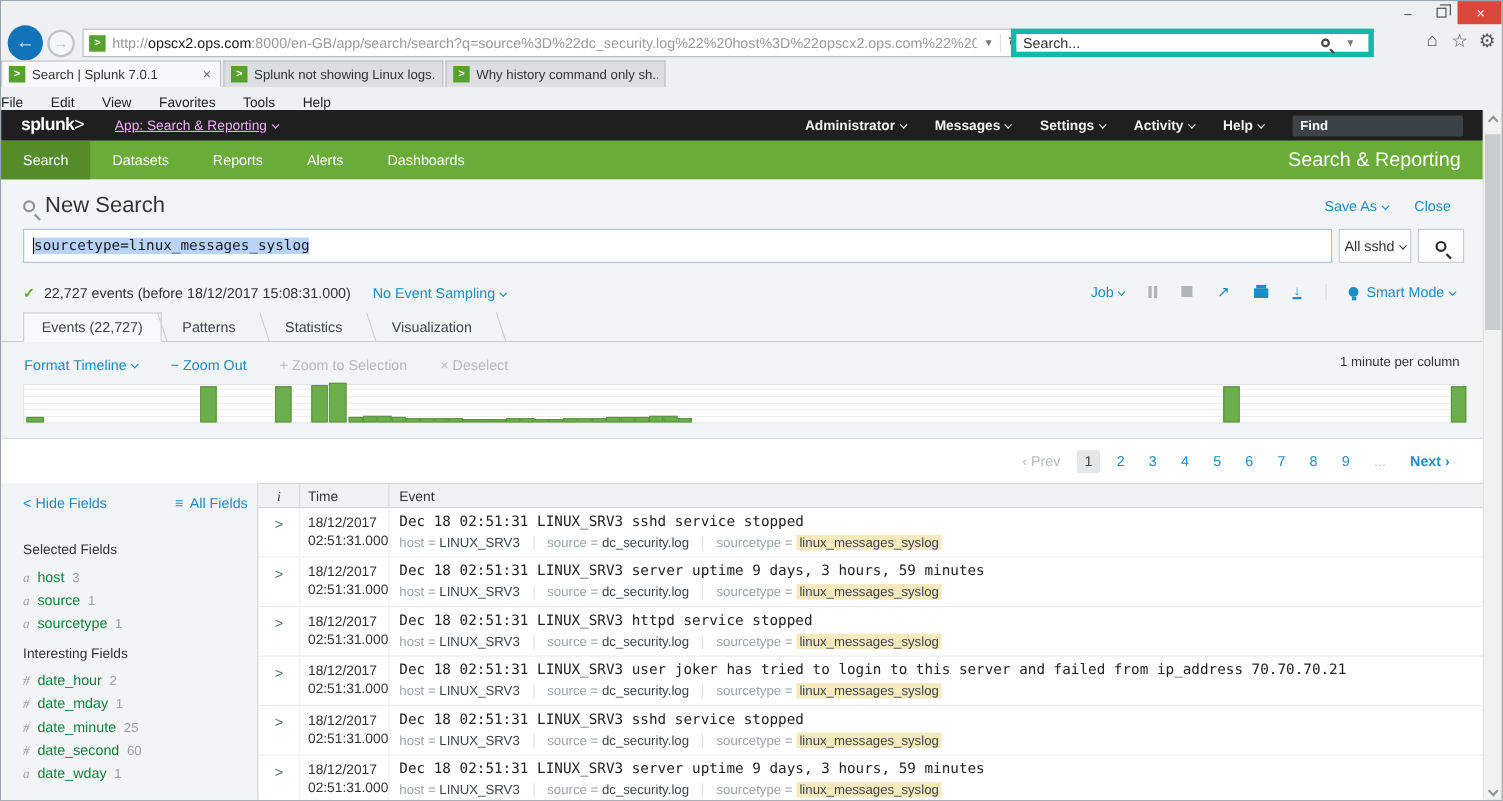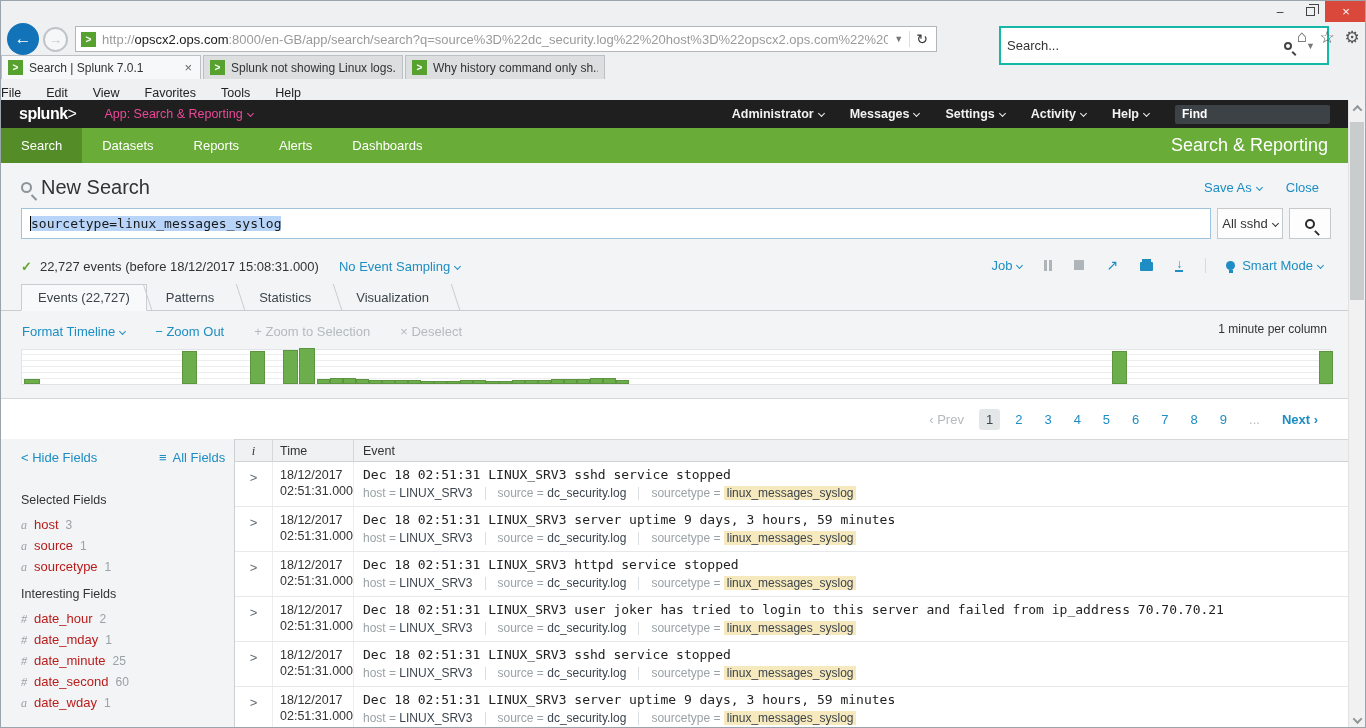--- a/index.html
+++ b/index.html
@@ -20,21 +20,21 @@
     display:flex;align-items:center;justify-content:center;font-size:13px;background:#f6f7f8;}
   .addr-field{position:absolute;left:74px;top:25px;width:862px;height:26px;background:#fff;border:1px solid #b2b6ba;
     display:flex;align-items:center;padding:0 2px 0 5px;}
   .favicon{width:15px;height:15px;background:#57a22e;color:#fff;font-size:10px;font-weight:bold;
     display:inline-flex;align-items:center;justify-content:center;flex:0 0 15px;}
   .addr-url{flex:1;font-size:13px;white-space:nowrap;overflow:hidden;margin-left:6px;color:#9a9a9a;}
   .addr-url .host{color:#1a1a1a;}
   .addr-tools{display:flex;align-items:center;flex:0 0 auto;color:#555;}
   .addr-caret{padding:0 6px;color:#777;font-size:9px;}
   .addr-refresh{padding:0 6px;border-left:1px solid #ddd;font-size:14px;color:#333;}
-  .chrome-search{position:absolute;left:998px;top:25px;width:330px;height:39px;background:#fff;border:2px solid #14b8a6;
+  .chrome-search{position:absolute;left:918px;top:25px;width:330px;height:26px;background:#fff;border:5px solid #14b8a6;
     display:flex;align-items:center;padding:0 6px;}
   .chrome-search .ph{flex:1;font-size:13px;color:#333;}
   .mag{display:inline-block;width:8px;height:8px;border:2px solid currentColor;border-radius:50%;position:relative;}
   .mag::after{content:'';position:absolute;width:2px;height:5px;background:currentColor;transform:rotate(-45deg);left:7px;top:7px;}
   .chrome-search .mag{color:#444;margin-right:8px;}
   .chrome-icons{position:absolute;right:6px;top:26px;display:flex;gap:7px;color:#555;font-size:17px;}
   .chrome-icons span{width:18px;text-align:center;}
   
   .btab-strip{position:absolute;left:0;top:54px;height:24px;display:flex;}
   .btab{width:200px;height:24px;margin-right:2px;background:#dcdedf;border:1px solid #bcc0c3;border-bottom:none;
@@ -42,21 +42,21 @@
   .btab.active{background:#f7f8f9;}
   .btab-title{flex:1;white-space:nowrap;overflow:hidden;margin-left:6px;}
   .btab-close{color:#666;font-size:13px;padding:0 2px;}
   .menu-bar{position:absolute;left:0;top:78px;height:21px;display:flex;align-items:flex-end;font-size:12.5px;color:#222;}
   .menu-item{margin-right:25px;}
 
   
   .sp-top{position:absolute;left:0;top:99px;width:1349px;height:28px;background:#1f1f1f;display:flex;align-items:center;color:#fff;}
   .sp-logo{font-weight:bold;font-size:16px;margin-left:18px;letter-spacing:-0.5px;}
   .sp-logo .gt{font-weight:normal;}
-  .sp-app{margin-left:28px;font-size:12.5px;color:#ec4899;}
+  .sp-app{margin-left:28px;font-size:12.5px;color:#f0abfc;text-decoration:underline;}
   .sp-top-right{margin-left:auto;display:flex;align-items:center;font-size:12.5px;font-weight:bold;}
   .sp-top-item{margin-right:26px;color:#f2f2f2;}
   .cv{display:inline-block;width:5px;height:5px;border-right:1.5px solid currentColor;border-bottom:1.5px solid currentColor;
     transform:rotate(45deg);margin-left:5px;vertical-align:2px;}
   .find-box{width:155px;height:19px;background:#3d4247;border-radius:2px;margin-right:20px;color:#fff;
     font-size:12px;display:flex;align-items:center;padding:0 7px;}
   .sp-nav{position:absolute;left:0;top:127px;width:1349px;height:35px;background:#69ac38;display:flex;align-items:center;color:#fff;}
   .sp-nav-item{padding:0 20px;height:35px;display:flex;align-items:center;font-size:13px;}
   .sp-nav-item.active{background:#548c28;}
   .sp-app-title{margin-left:auto;margin-right:22px;font-size:18px;font-weight:300;color:#fff;}
@@ -123,21 +123,21 @@
   
   .sidebar{position:absolute;left:0;top:438px;width:234px;height:290px;background:#f2f4f5;border-right:1px solid #ccd0d2;}
   .sb-hdr{position:absolute;left:20px;top:11px;font-size:13px;color:#1d8dc3;}
   .sb-hdr2{position:absolute;left:158px;top:11px;font-size:13px;color:#1d8dc3;}
   .list-ic{letter-spacing:-1px;margin-right:4px;}
   .f-title{font-size:12.5px;color:#333;margin:0 0 7px 20px;}
   .sel-fields-wrap{position:absolute;left:0;top:54px;width:100%;}
   .int-fields-wrap{position:absolute;left:0;top:148px;width:100%;}
   .field-row{padding:2.5px 0 2.5px 20px;font-size:13px;}
   .ftype{display:inline-block;width:13px;color:#9aa2a6;font-family:"Liberation Serif",serif;font-style:italic;font-size:12px;}
-  .fname{color:#b91c1c;}
+  .fname{color:#15803d;}
   .fcount{color:#9aa2a6;margin-left:7px;font-size:12px;}
 
   
   .tbl-hdr{position:absolute;left:234px;top:438px;width:1115px;height:23px;background:#f0f1f2;border-top:1px solid #d5d8da;border-bottom:1px solid #cfd3d5;font-size:12.5px;color:#333;}
   .th-i{position:absolute;left:0;top:0;width:38px;height:22px;border-right:1px solid #d5d8da;text-align:center;line-height:22px;
     font-family:"Liberation Serif",serif;font-style:italic;}
   .th-time{position:absolute;left:38px;top:0;width:81px;height:22px;border-right:1px solid #d5d8da;line-height:22px;padding-left:7px;}
   .th-event{position:absolute;left:119px;top:0;line-height:22px;padding-left:9px;}
   .event-rows{position:absolute;left:234px;top:461px;width:1115px;height:267px;overflow:hidden;}
   .erow{position:relative;width:100%;height:45px;border-bottom:1px solid #e6e8e9;background:#fff;}

